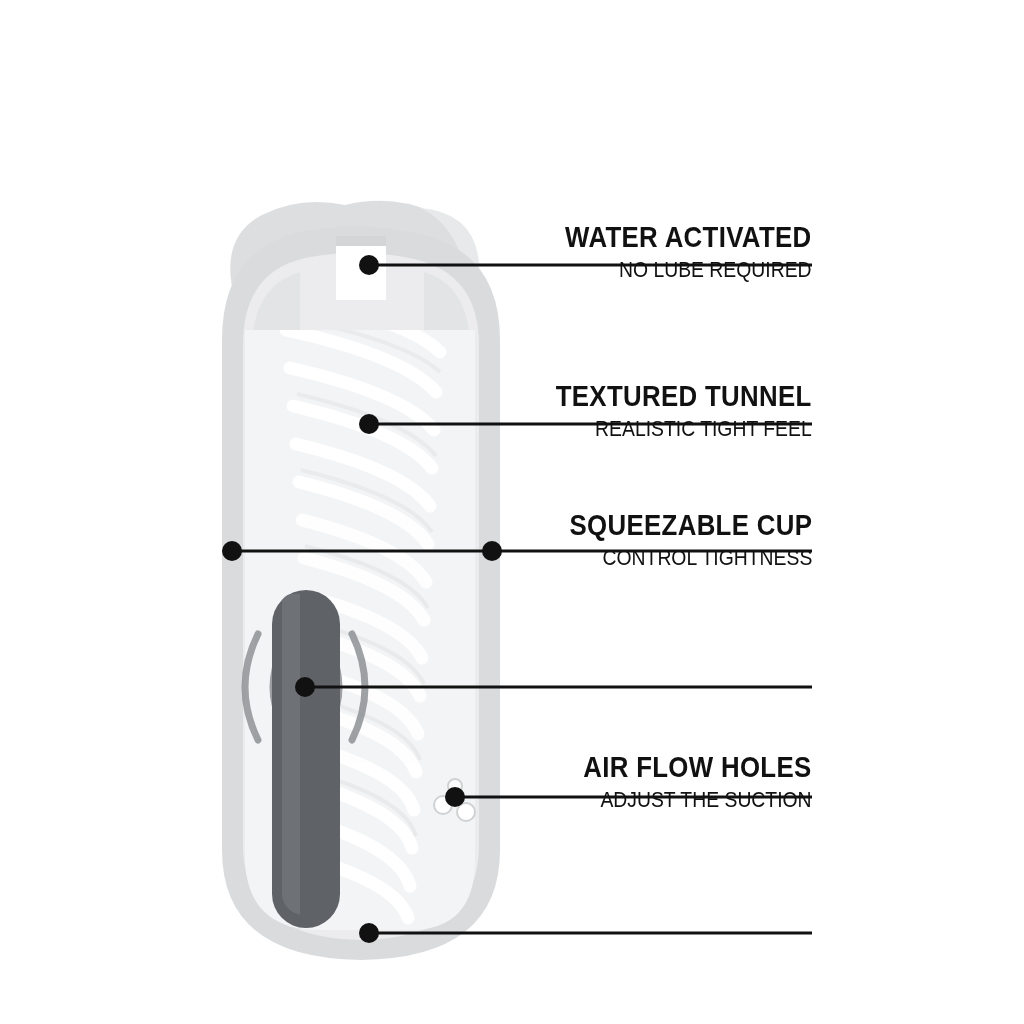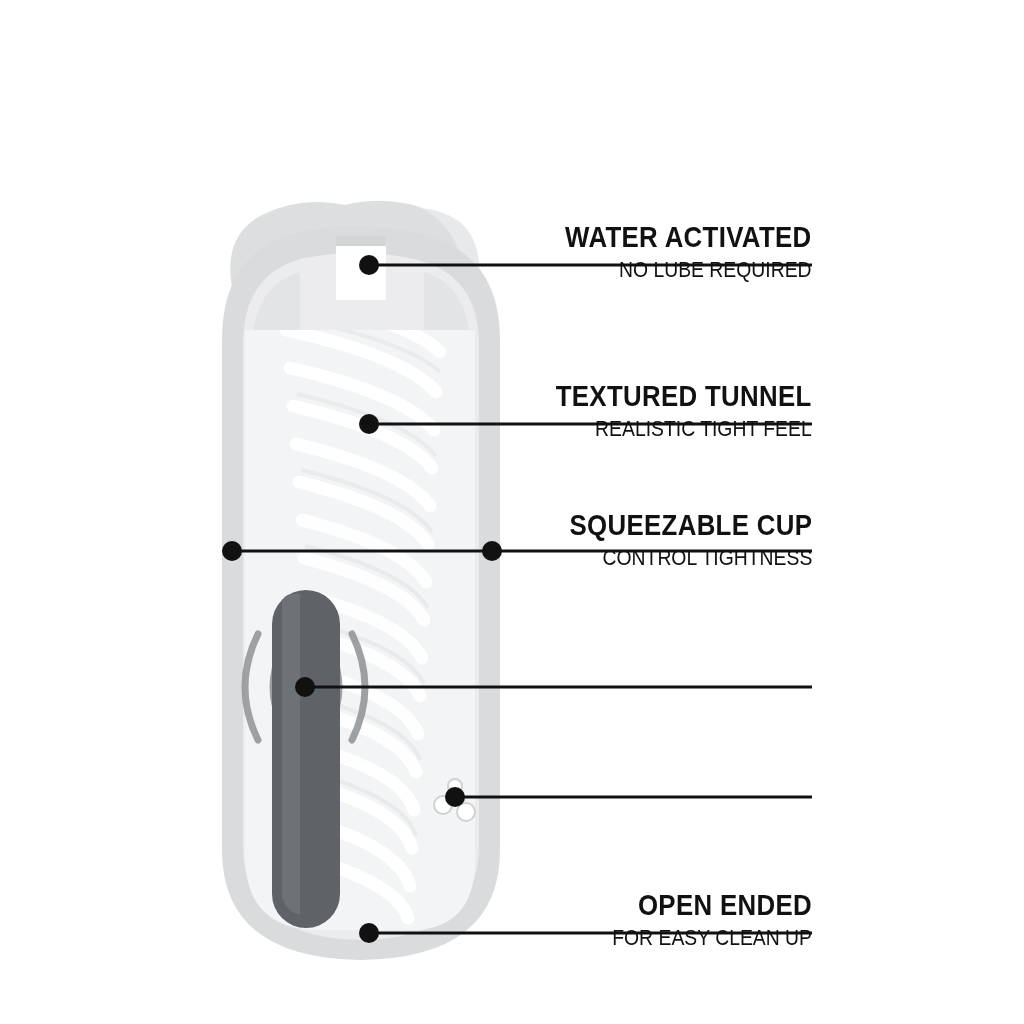--- a/index.html
+++ b/index.html
@@ -186,20 +186,20 @@
       <div class="title">TEXTURED TUNNEL</div>
       <div class="sub">REALISTIC TIGHT FEEL</div>
     </div>
 
     <div class="callout" id="callout-cup">
       <div class="title">SQUEEZABLE CUP</div>
       <div class="sub">CONTROL TIGHTNESS</div>
     </div>
 
 
-
-    <div class="callout" id="callout-open">
-      <div class="title">OPEN ENDED</div>
-      <div class="sub">FOR EASY CLEAN UP</div>
-    </div>
+    <div class="callout" id="callout-airflow">
+      <div class="title">AIR FLOW HOLES</div>
+      <div class="sub">ADJUST THE SUCTION</div>
+    </div>
+
 
   </div>
 </div>
 
 </body></html>

